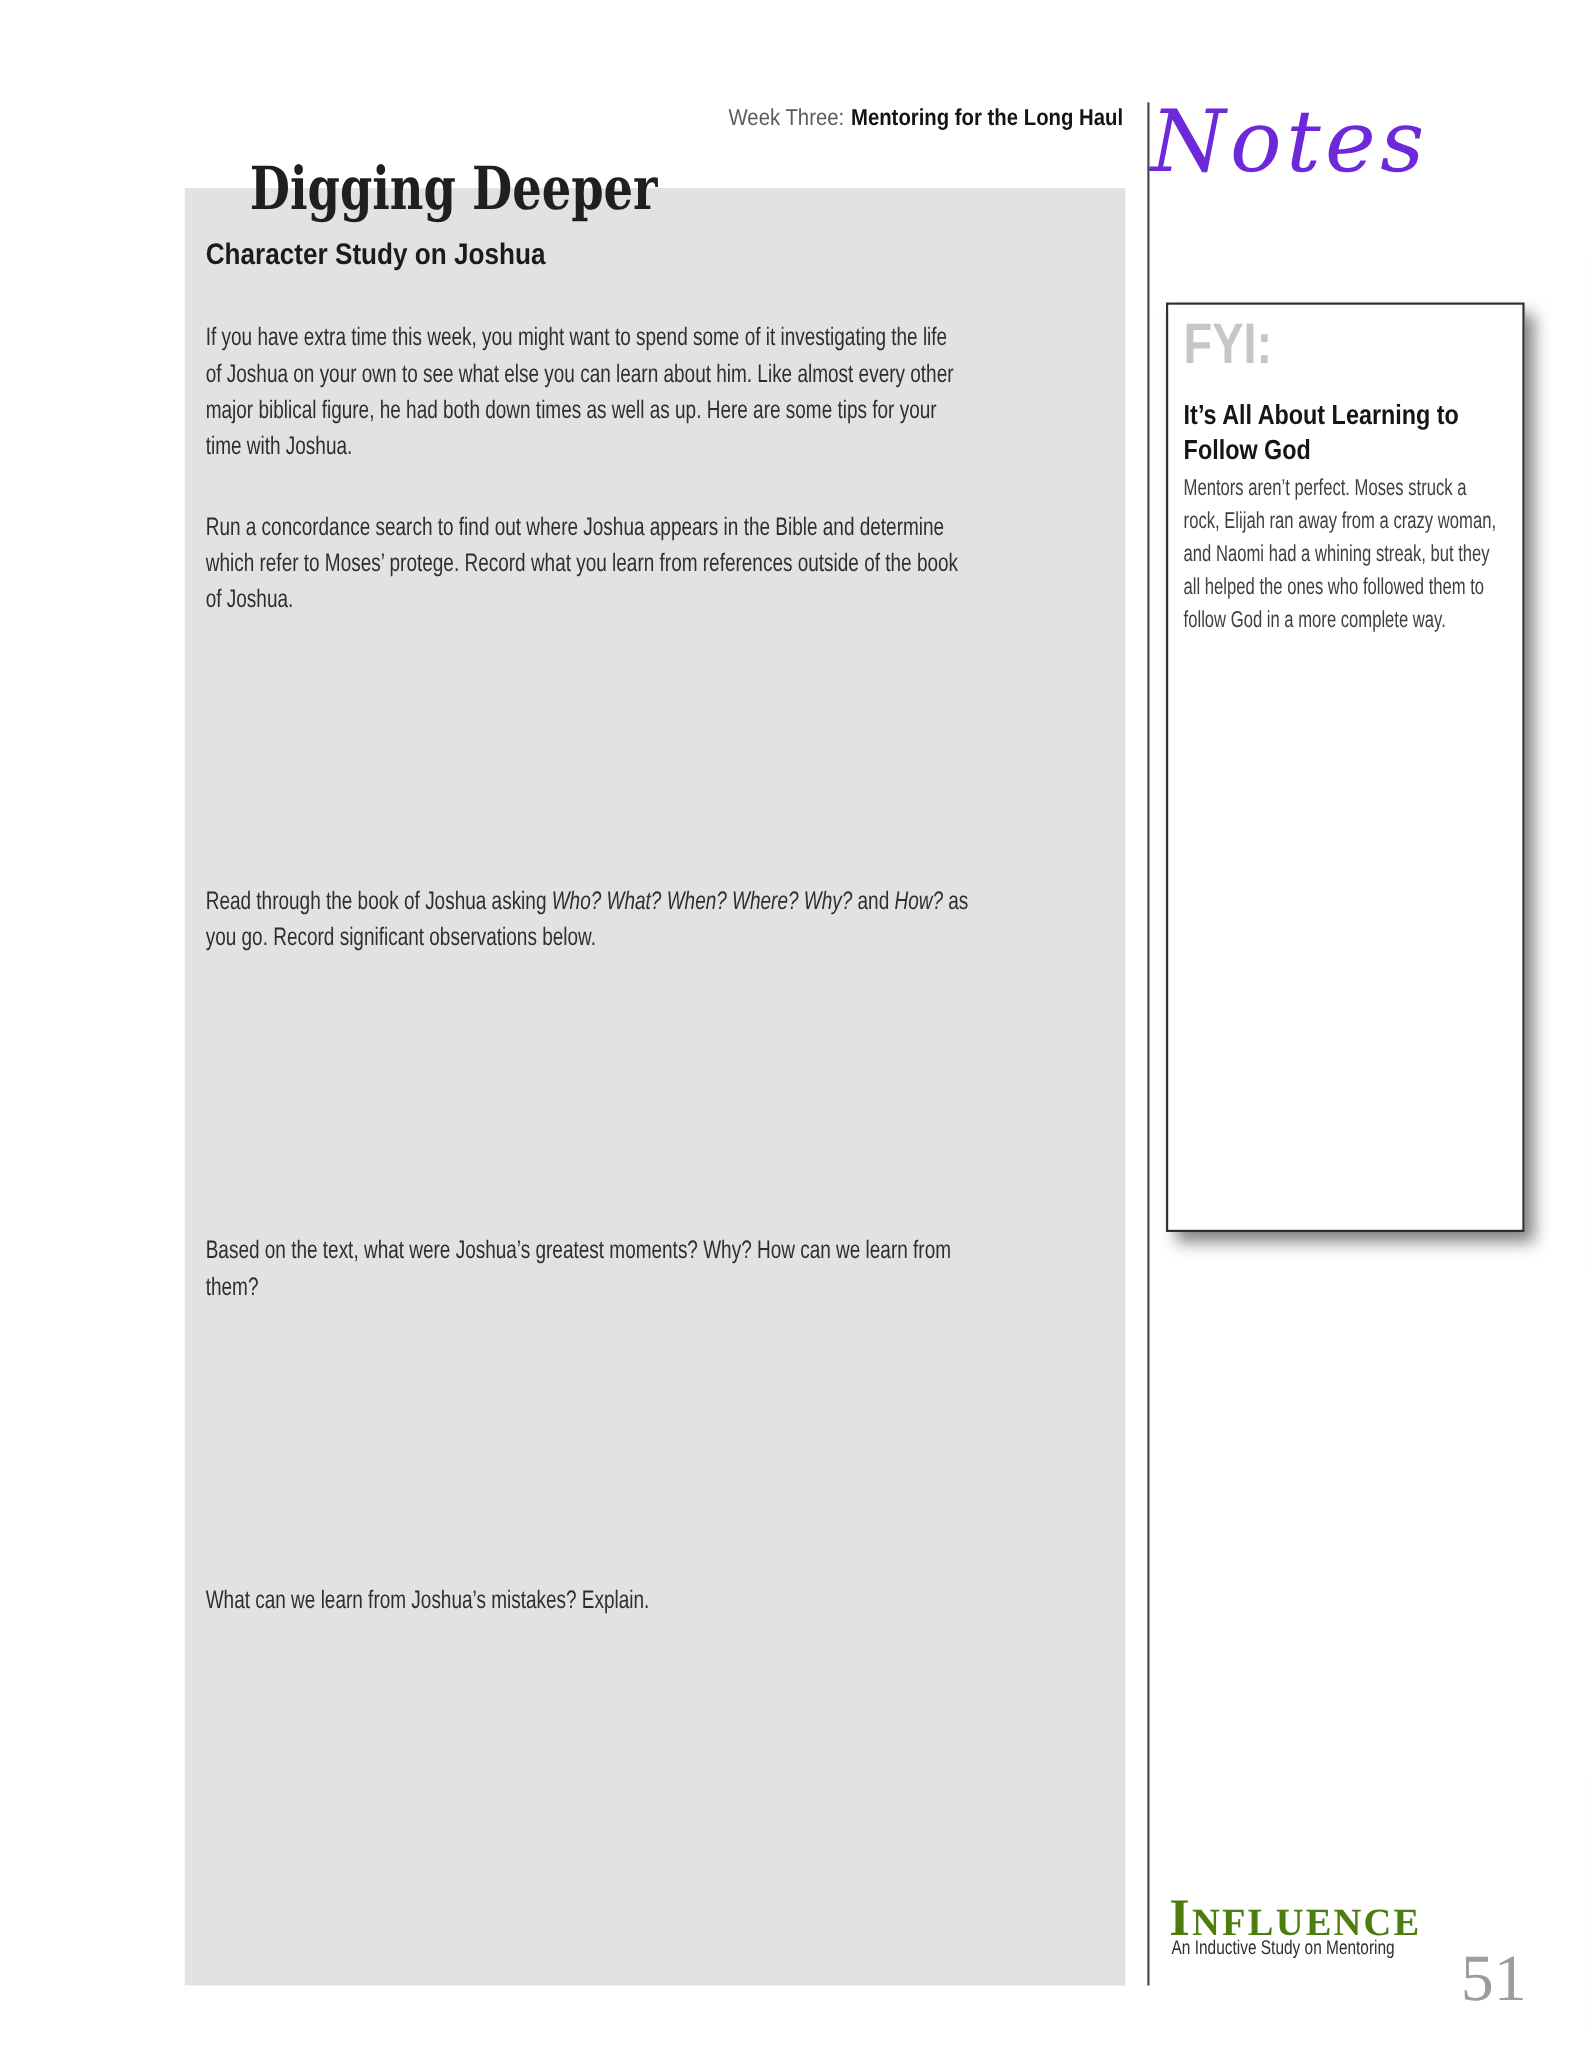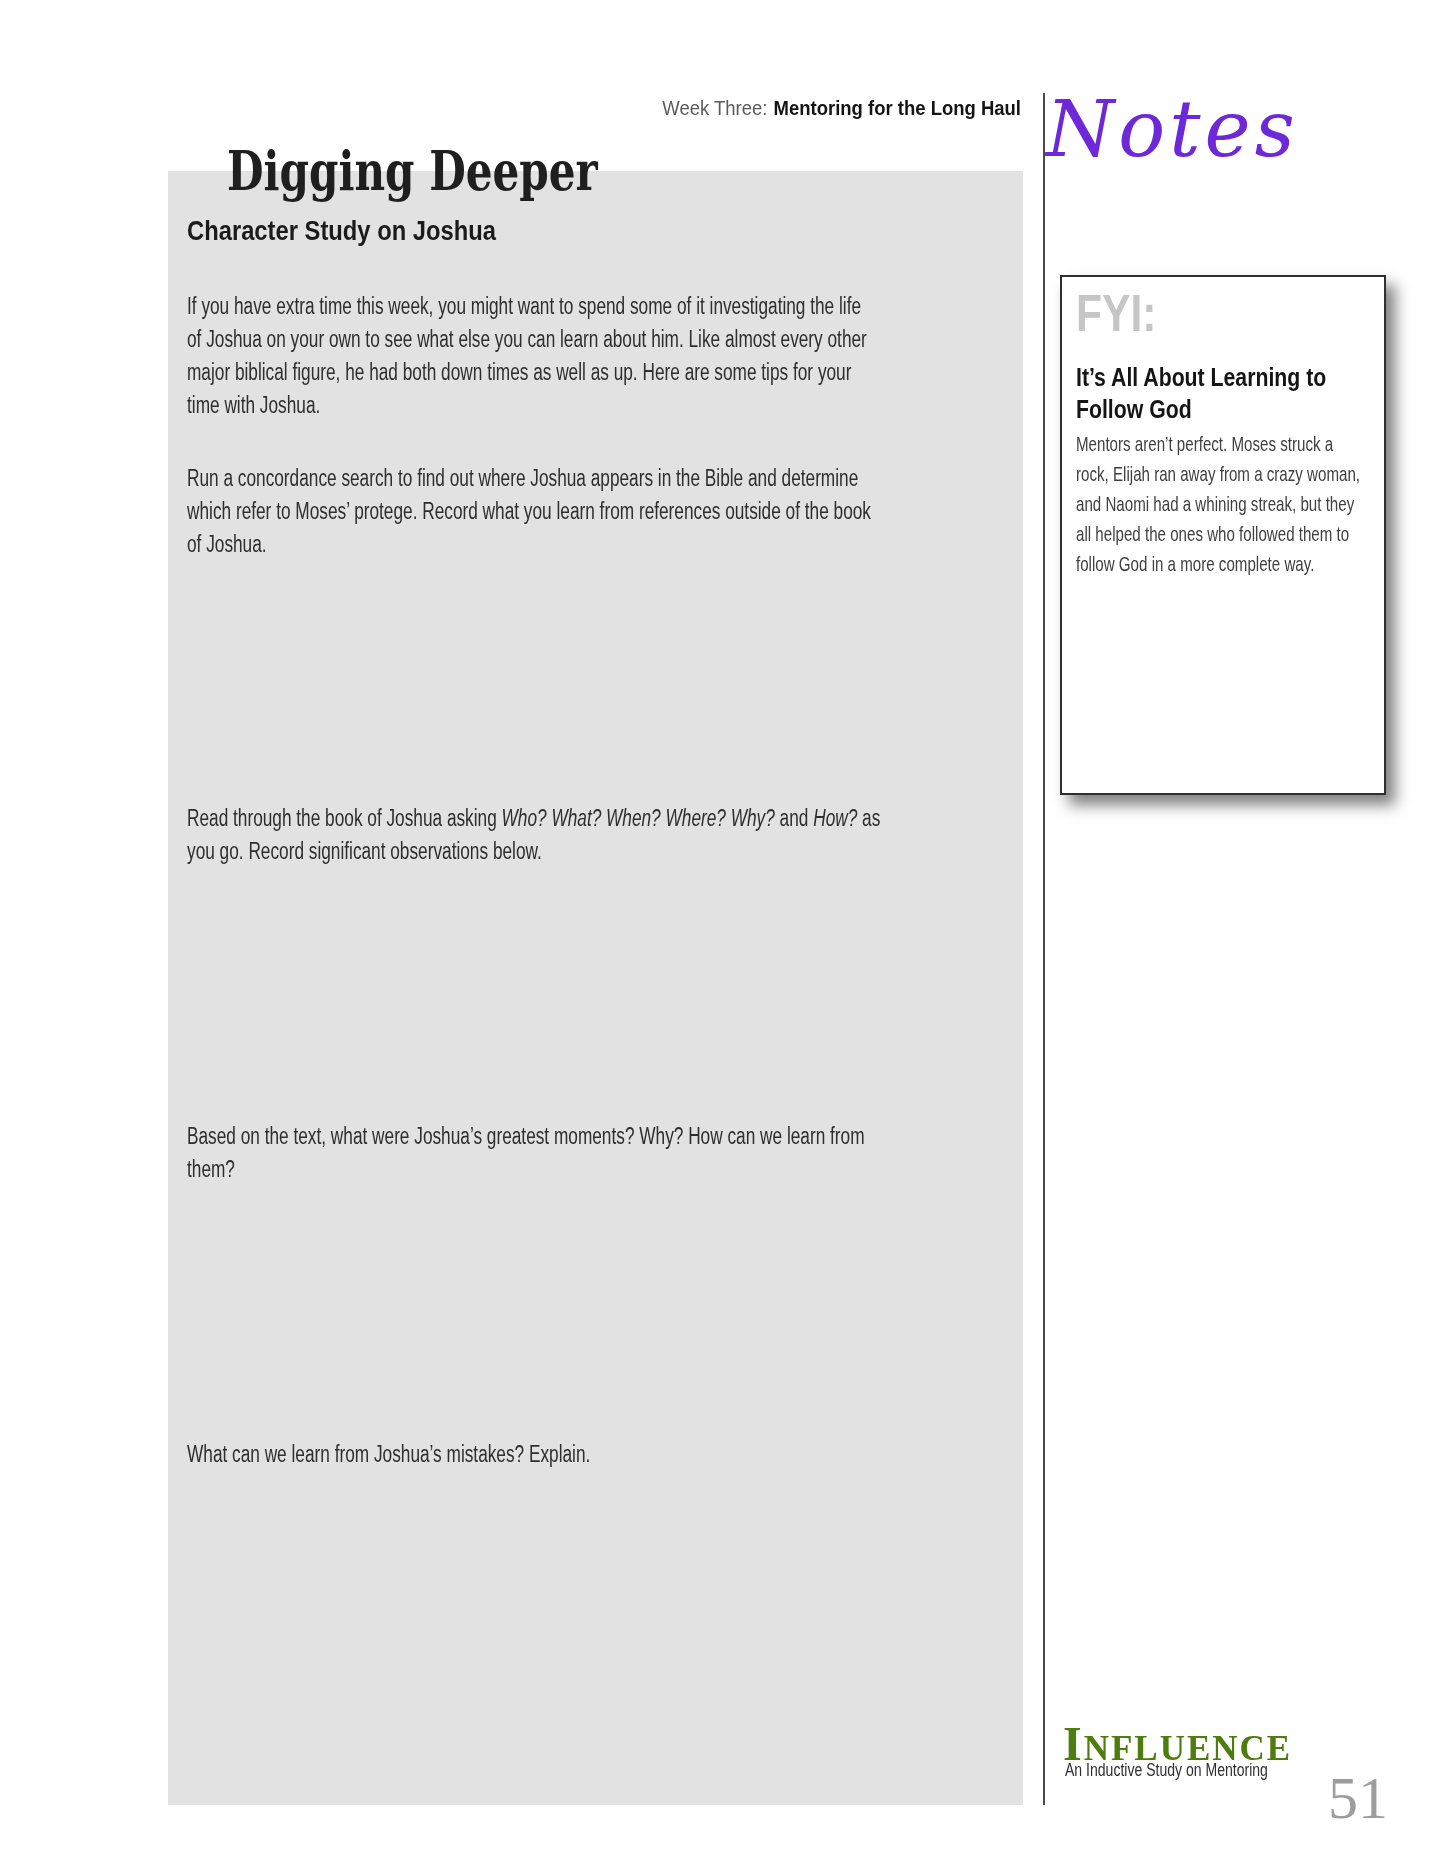--- a/index.html
+++ b/index.html
@@ -51,21 +51,21 @@
     transform:scaleX(0.75);transform-origin:0 0;
   }
   .para em{font-style:italic;}
   .para-intro{top:290px;}
   .para-concordance{top:462px;}
   .para-read-through{top:802px;}
   .para-greatest{top:1120px;}
   .para-mistakes{top:1438px;}
   
   .fyi-box{
-    position:absolute;left:1060px;top:275px;width:326px;height:520px;
+    position:absolute;left:1060px;top:275px;width:326px;height:845px;
     background:#ffffff;border:2px solid #2f2f2f;box-sizing:border-box;
     box-shadow:9px 10px 14px rgba(0,0,0,0.5);
   }
   .fyi-label{
     position:absolute;left:14px;top:6px;
     font-weight:700;font-size:52px;color:#c6c6c6;white-space:nowrap;
     transform:scaleX(0.82);transform-origin:0 0;
   }
   .fyi-heading{
     position:absolute;left:14px;top:84px;width:420px;

